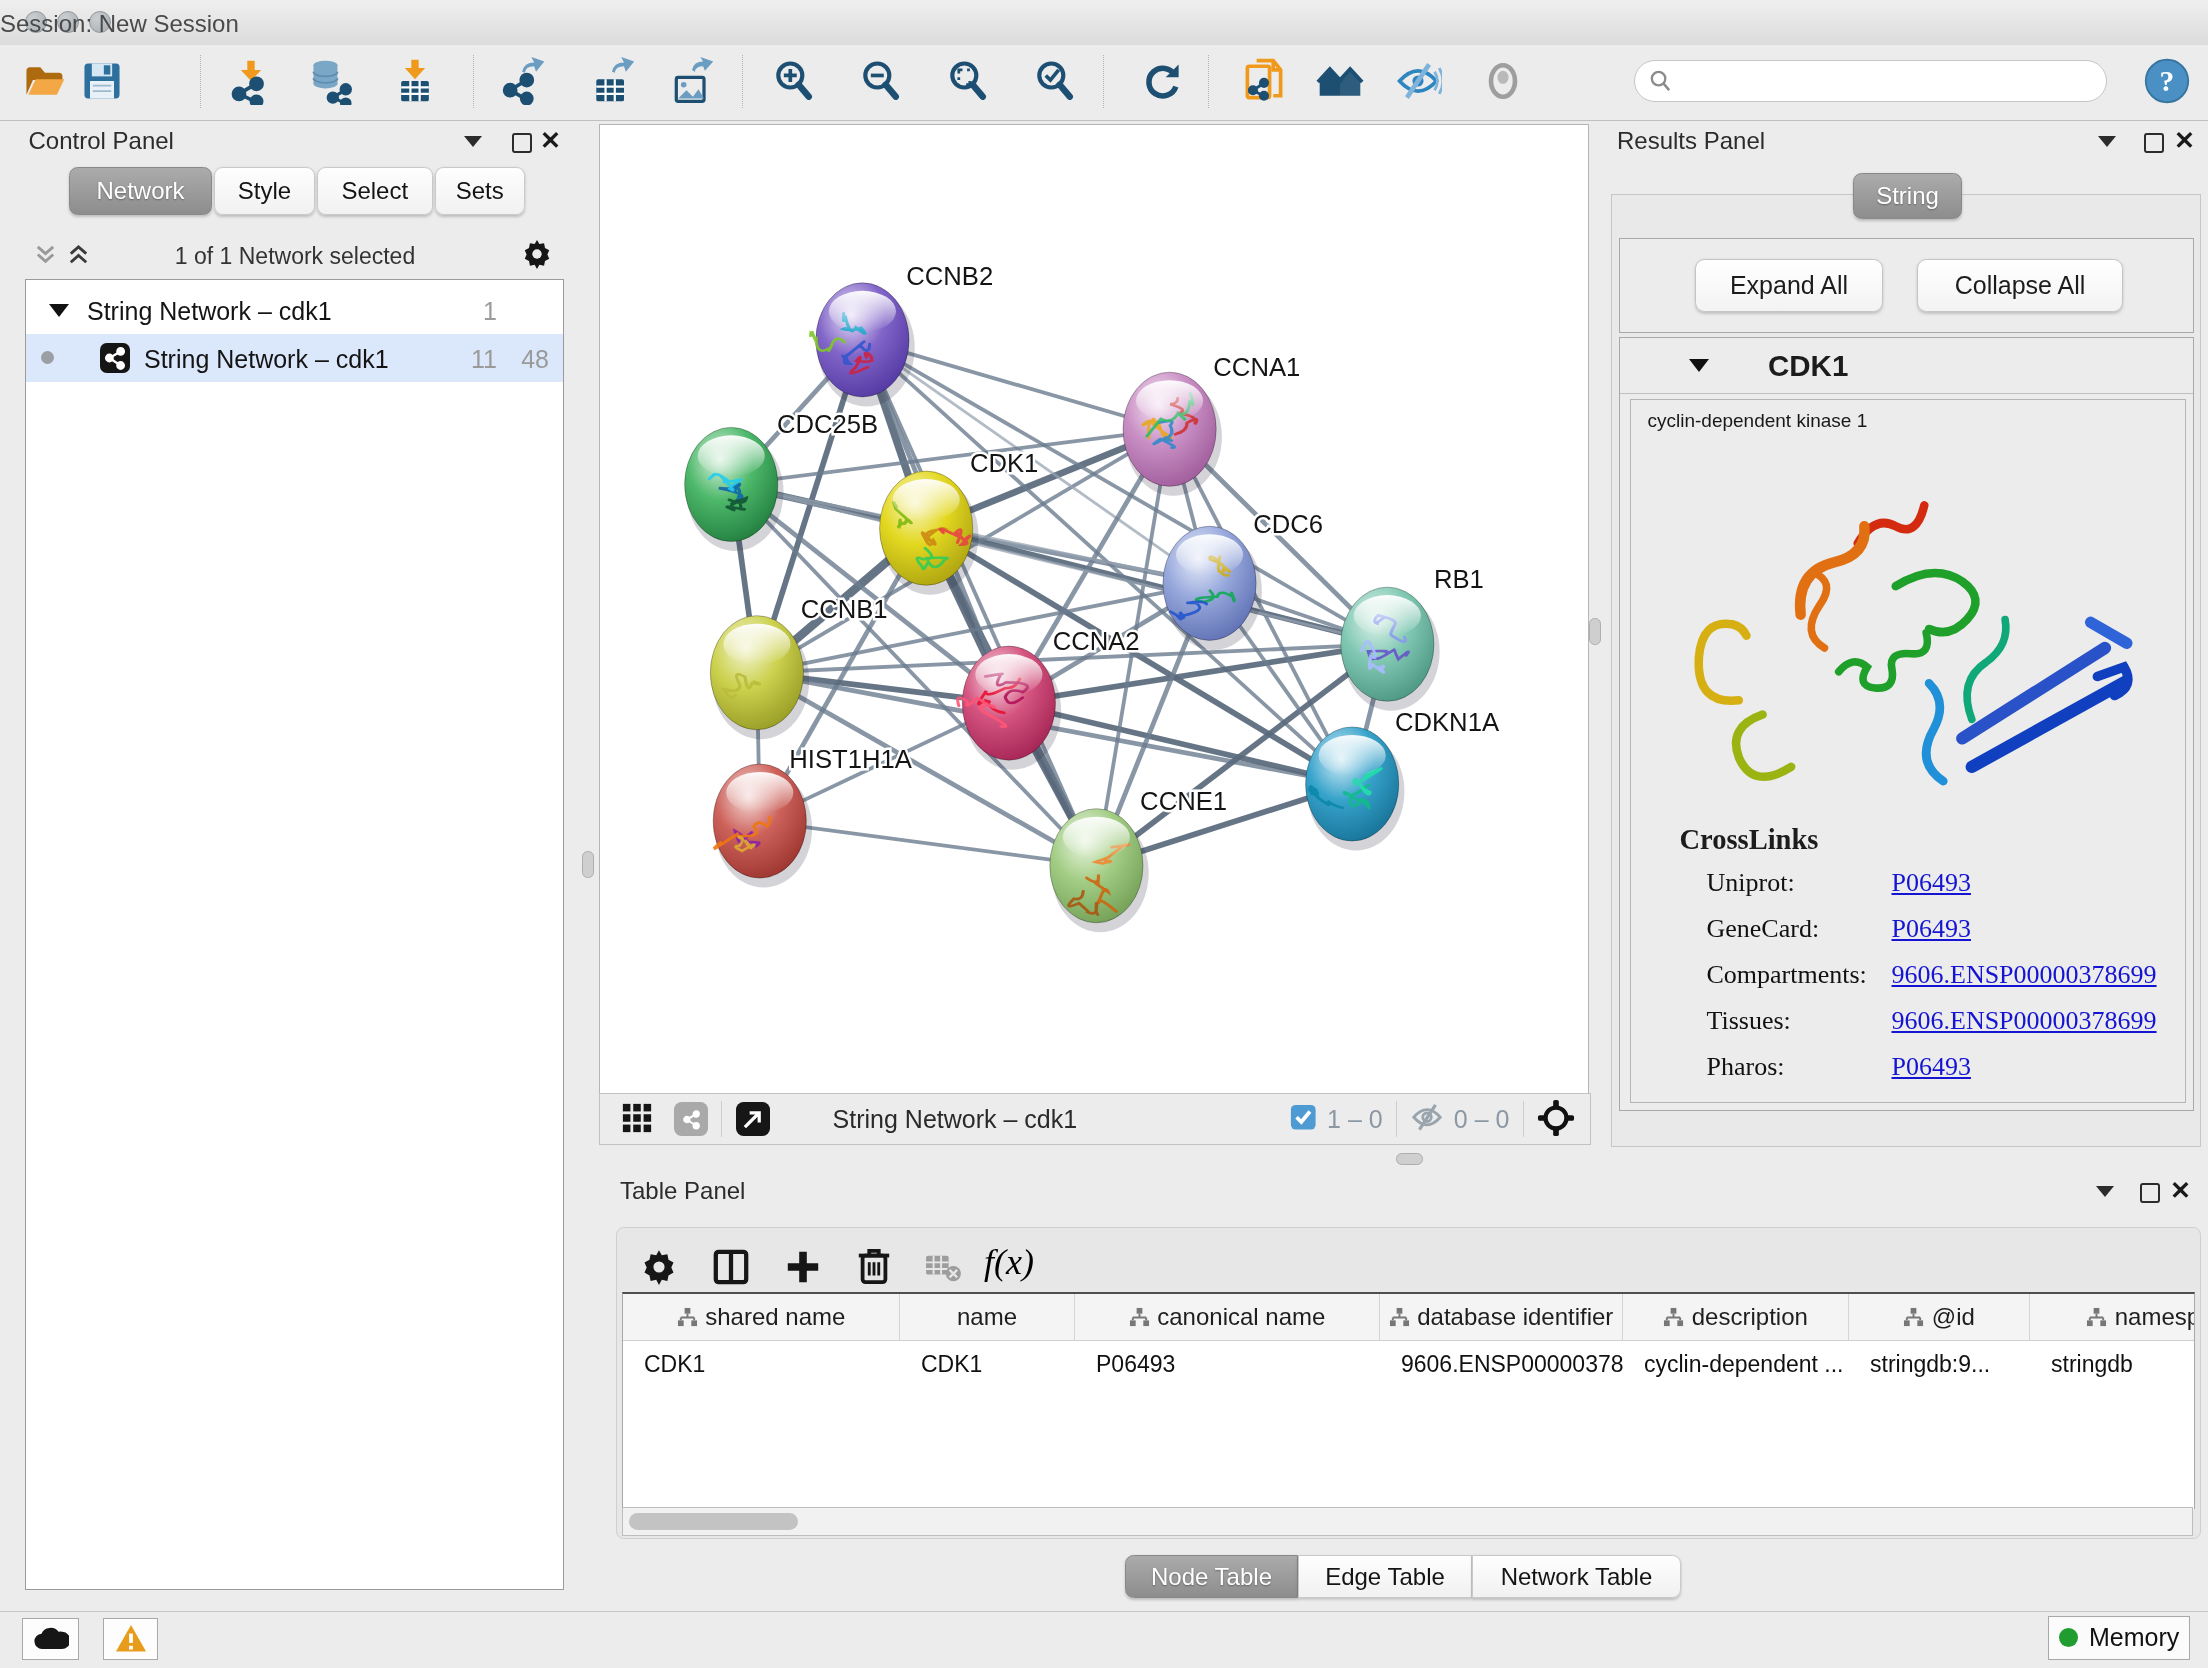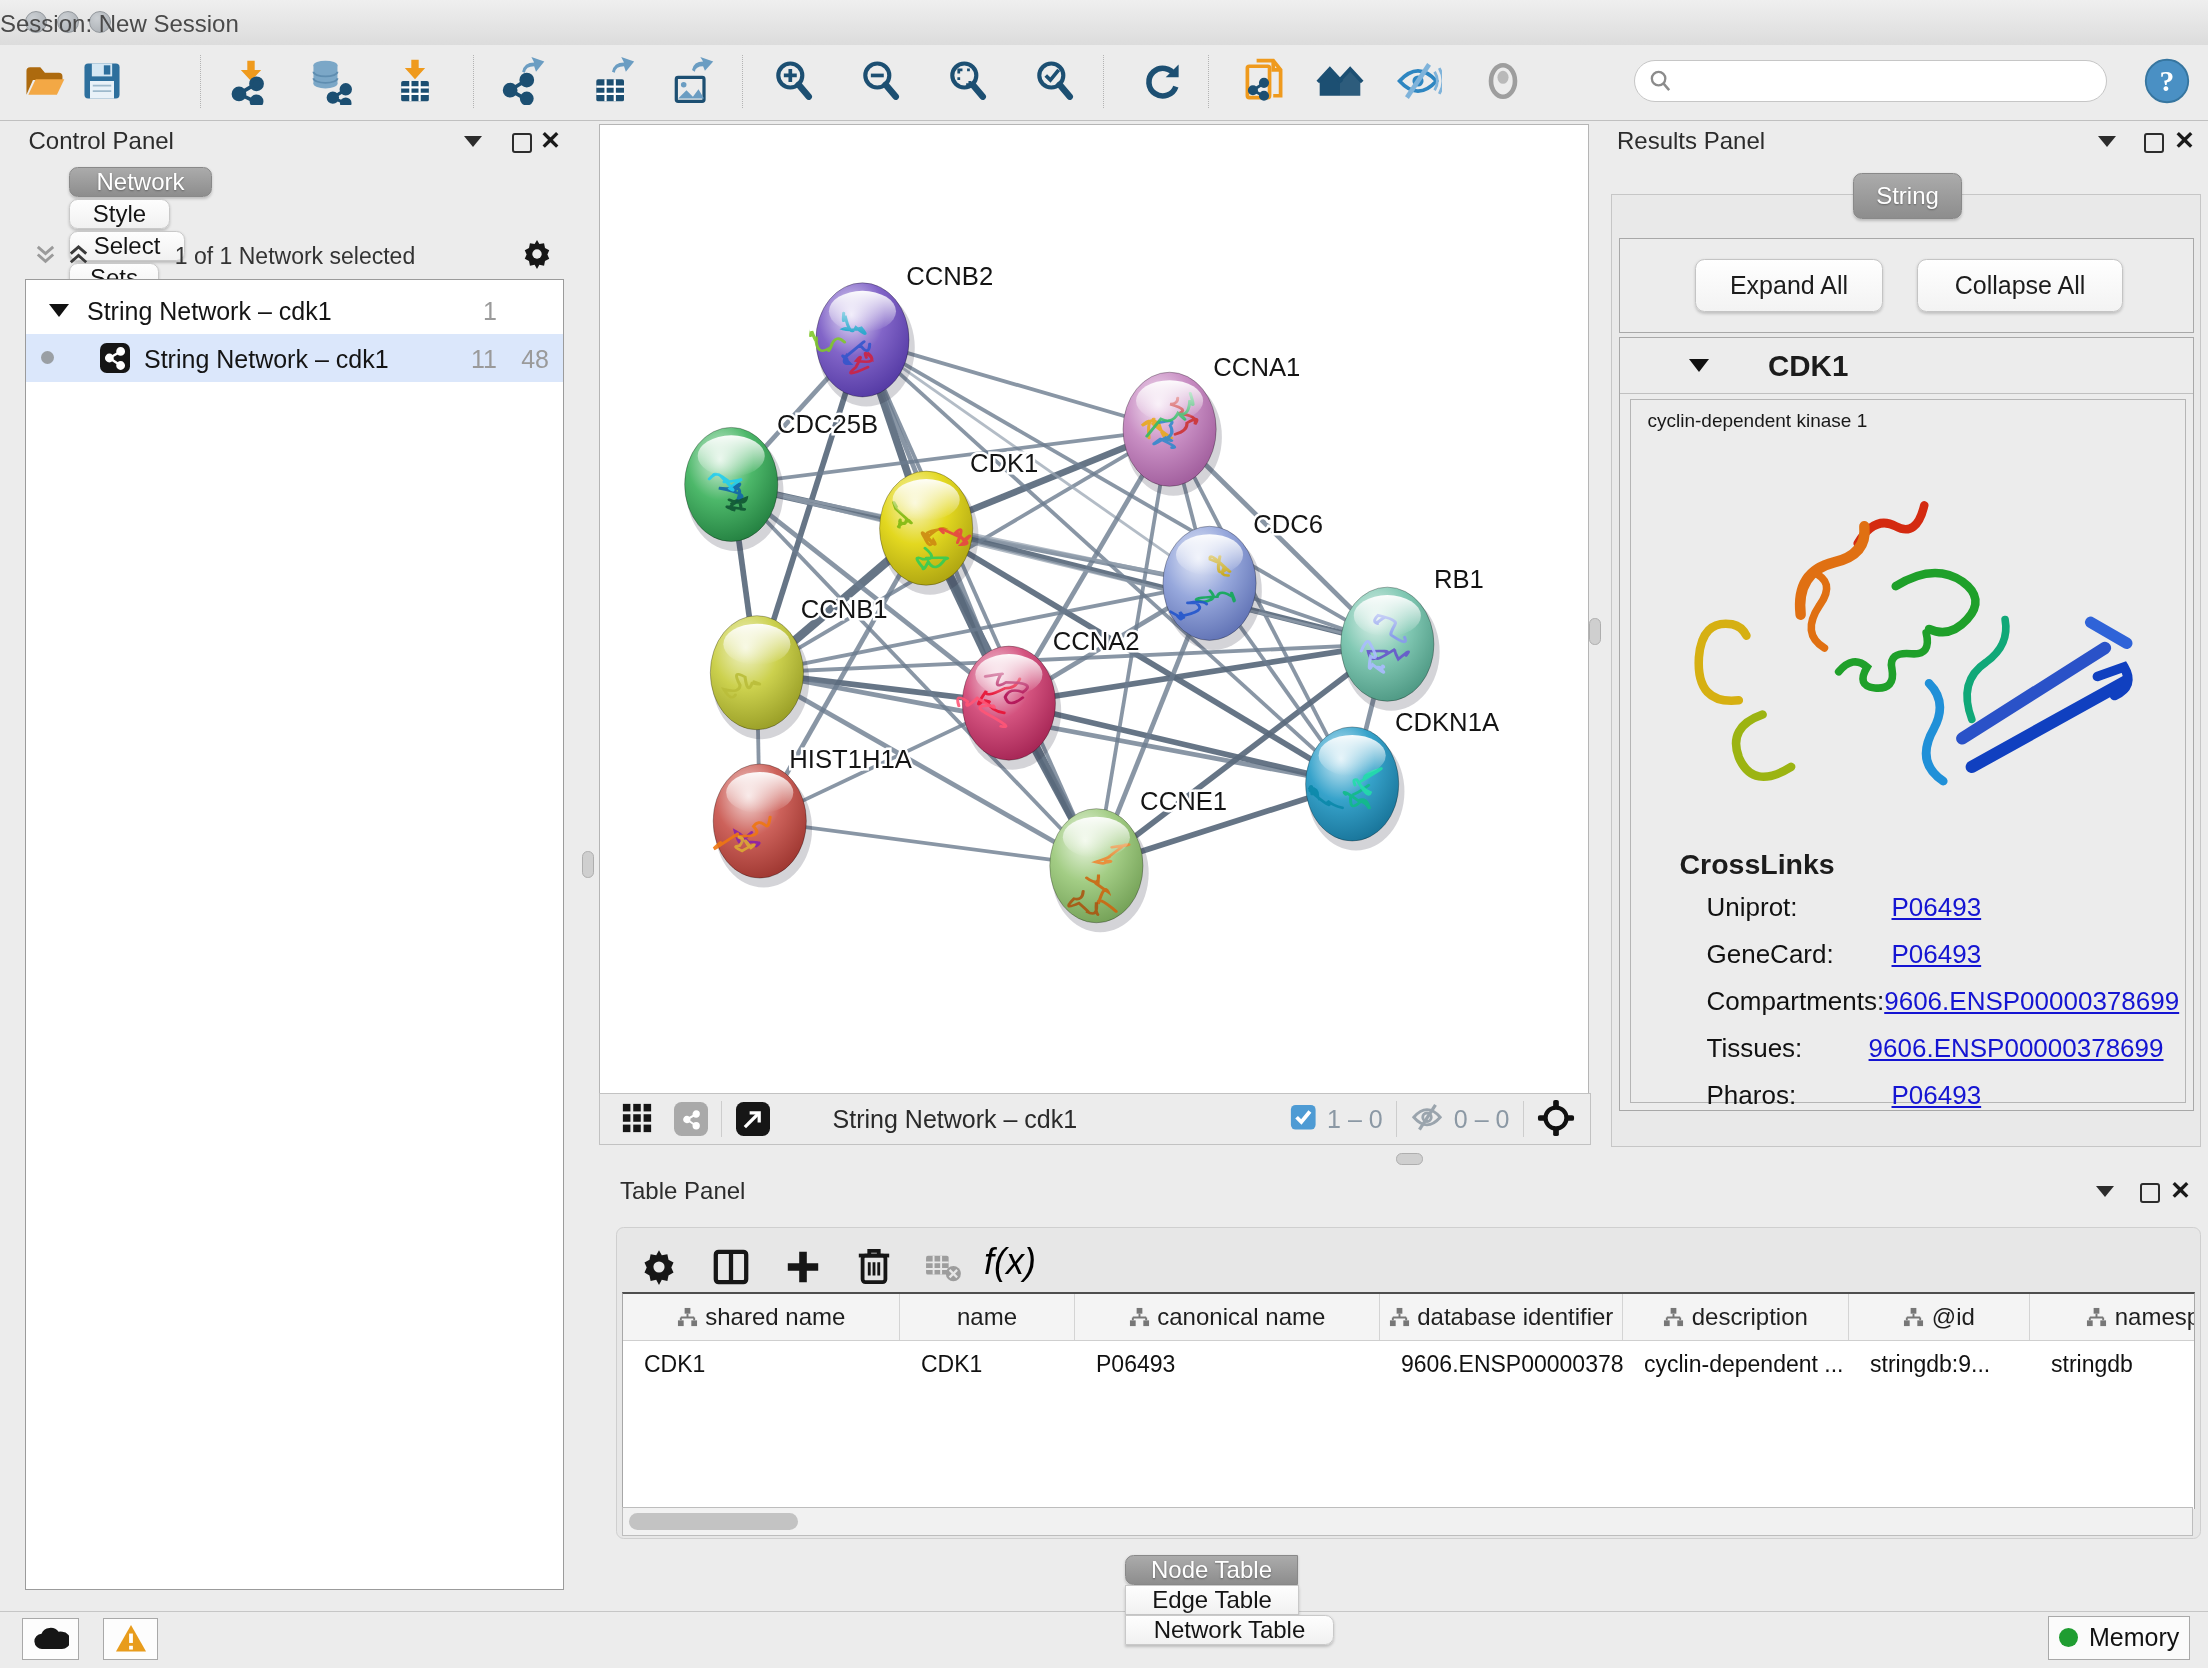--- a/index.html
+++ b/index.html
@@ -20,21 +20,21 @@
              border-radius:21px;display:flex;align-items:center;padding-left:13.3px;box-sizing:border-box;}
   .searchbox input{border:none;outline:none;font-size:23px;width:399px;background:transparent;
                    font-family:"Liberation Sans",sans-serif;}
   
   .phdr-title{font-size:24px;color:#2c2c2c;}
   .wc-tri{width:0;height:0;border-left:9.5px solid transparent;border-right:9.5px solid transparent;
           border-top:11.4px solid #2c2c2c;}
   .wc-sq{width:16px;height:16px;border:2.4px solid #2c2c2c;border-radius:2.9px;background:transparent;}
   .wc-x{font-size:25px;font-weight:bold;color:#1a1a1a;line-height:19px;}
   
-  .tabrow{display:flex;flex-direction:column;}
+  .tabrow{display:flex;}
   .wtab{background:linear-gradient(#fefefe,#f1f1f1);border:1px solid #c9c9c9;color:#141414;
         font-size:24px;display:flex;align-items:center;justify-content:center;
         box-shadow:0 1.9px 2.9px rgba(0,0,0,.20);border-radius:8.6px;}
   .wtab.sel{background:linear-gradient(#ababab,#8d8d8d);color:#fff;border-color:#898989;
             text-shadow:0 1px 1.9px rgba(0,0,0,.35);}
   
   .treebox{left:25px;top:279px;width:537px;height:1309px;background:#fff;border:1px solid #9b9b9b;}
   .trow{position:absolute;left:0;width:100%;height:48px;}
   .trow .lbl{position:absolute;font-size:25px;color:#141414;top:10.5px;}
   .count{position:absolute;font-size:25px;color:#9a9a9a;top:10.5px;text-align:right;}
@@ -50,21 +50,21 @@
   .nb-sep{height:36px;border-left:1px solid #cdcdcd;width:0;margin:0 13.3px;}
   .nb-text{font-size:25px;color:#2a2a2a;}
   .nb-gray{font-size:25px;color:#8b98a4;}
   .blackbadge{width:34px;height:34px;border-radius:7.6px;background:#161616;display:flex;align-items:center;justify-content:center;}
   .graybadge{width:34px;height:34px;border-radius:7.6px;background:#a9a9a9;display:flex;align-items:center;justify-content:center;}
   .pill{background:#cfcfcf;border:1px solid #aeaeae;border-radius:5.7px;}
   
   .rbox{border:1px solid #a8a8a8;background:#ececec;}
   .rbtn{background:linear-gradient(#ffffff,#f3f3f3);border:1px solid #c4c4c4;border-radius:9.5px;
         font-size:25px;display:flex;align-items:center;justify-content:center;box-shadow:0 1.9px 2.9px rgba(0,0,0,.18);}
-  .serif{font-family:Liberation Sans, sans-serif;margin-top:24px;}
+  .serif{font-family:Liberation Serif, serif;}
   .xl-label{font-size:26px;color:#111;}
   .xl-value{font-size:26px;color:#1414d2;text-decoration:underline;}
   
   .tpbox{left:616px;top:1227px;width:1583px;height:310px;background:#e7e7e7;border:1px solid #cfcfcf;border-radius:7.6px;}
   .tblwrap{left:622px;top:1292px;width:1571px;height:215px;background:#fff;border-top:2.9px solid #4e4e4e;
            border-left:1px solid #a7a7a7;border-right:1px solid #a7a7a7;overflow:hidden;}
   .thead{display:flex;height:46px;background:#f4f4f4;border-bottom:1px solid #cfcfcf;}
   .th{display:flex;align-items:center;justify-content:center;gap:7.6px;font-size:24px;color:#1e1e1e;
       border-right:1px solid #d4d4d4;box-sizing:border-box;flex:none;}
   .tdrow{display:flex;height:46px;}

